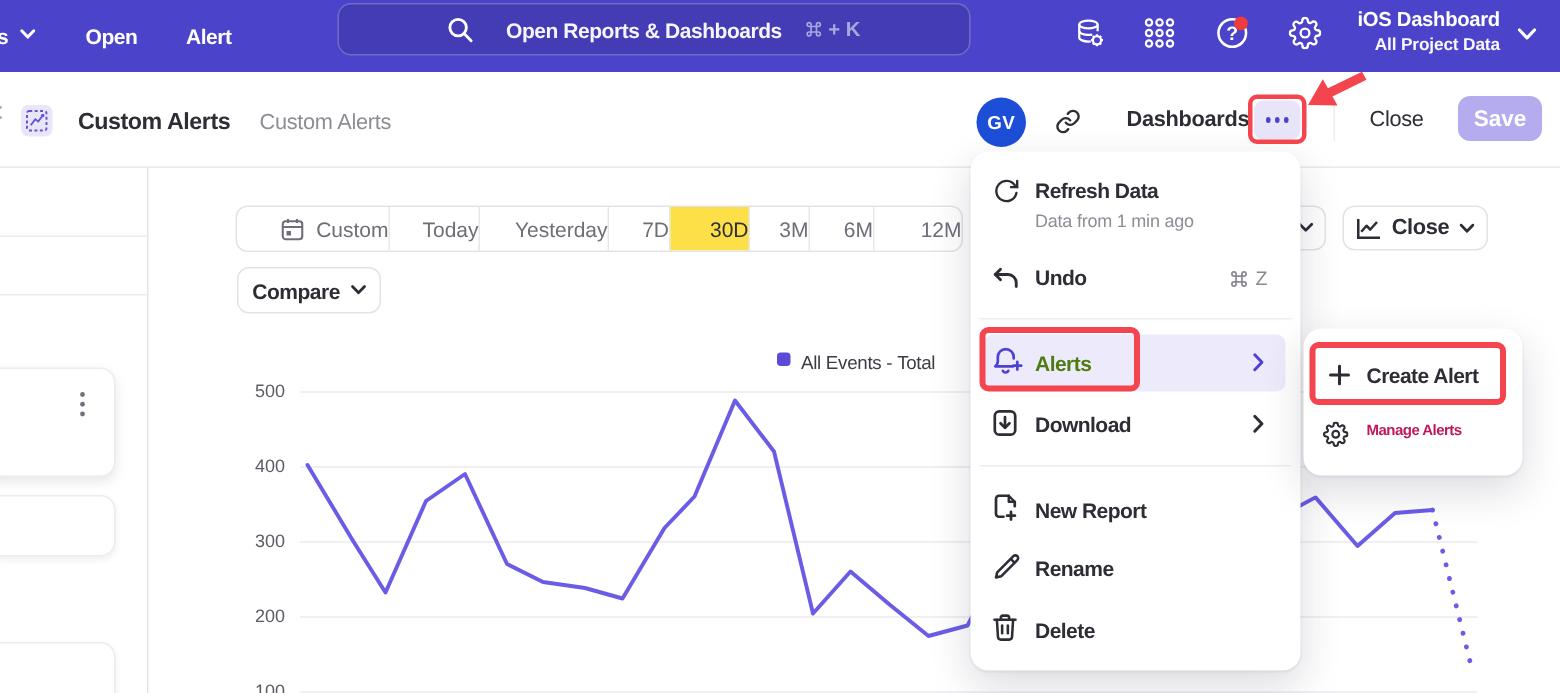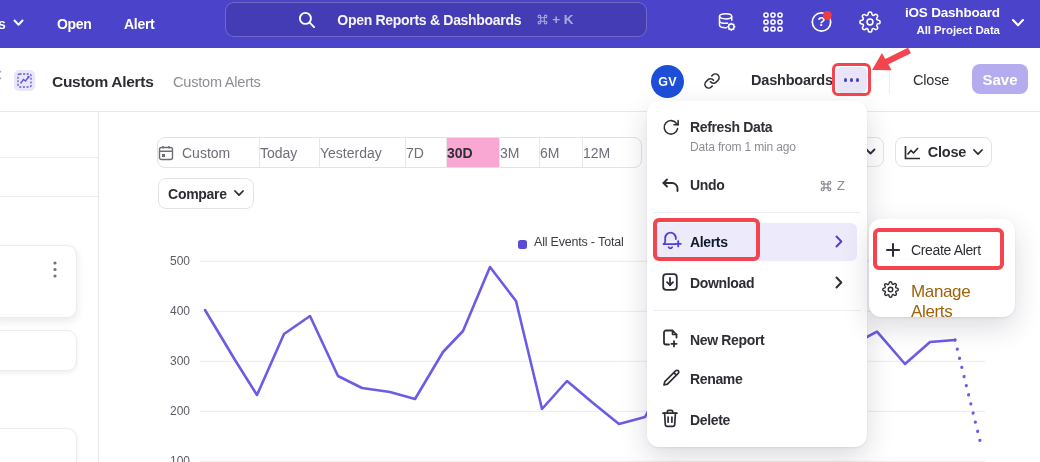--- a/index.html
+++ b/index.html
@@ -32,31 +32,31 @@
 #save{position:absolute;left:972px;top:64px;width:56px;height:30px;border-radius:8px;background:#b5acef;
  color:#fff;font-size:15px;font-weight:700;display:flex;align-items:center;justify-content:center}
 
 #side{position:absolute;left:0;top:112px;width:99px;height:350px;background:#fff;border-right:1px solid #e6e6e9}
 #side .row{position:absolute;left:0;width:98px;border-bottom:1px solid #ececef}
 .card{position:absolute;left:-12px;background:#fff;border:1px solid #ececf0;border-radius:10px;
  box-shadow:0 2px 5px rgba(30,30,50,.07)}
 
 #seg{position:absolute;left:157px;top:137px;height:31px;display:flex;border:1px solid #e3e3e6;border-radius:8px;
  background:#fff;overflow:hidden}
-#seg .s{height:100%;display:flex;align-items:center;justify-content:flex-start;font-size:14px;color:#6e6e78;
+#seg .s{height:100%;display:flex;align-items:center;justify-content:flex-end;font-size:14px;color:#6e6e78;
  border-right:1px solid #e7e7ea}
 #seg .s:last-child{border-right:none}
-#seg .on{background:#f9a8d4;color:#2f2f37;font-weight:700}
+#seg .on{background:#fde047;color:#2f2f37;font-weight:400}
 #compare{position:absolute;left:158px;top:178px;width:96px;height:31px;border:1px solid #e3e3e6;border-radius:8px;
  background:#fff;display:flex;align-items:center;justify-content:center;font-size:14px;font-weight:700;letter-spacing:-.3px;color:#2d2d35}
 #hidbtn{position:absolute;left:846px;top:137px;width:38px;height:30px;border:1px solid #e3e3e6;border-radius:8px;background:#fff}
 #linebtn{position:absolute;left:895px;top:137px;width:97px;height:30px;border:1px solid #e3e3e6;border-radius:8px;
  background:#fff;display:flex;align-items:center;justify-content:center;gap:7px;font-size:14.5px;font-weight:700;letter-spacing:-.2px;color:#2d2d35}
 
-#legend{position:absolute;left:518px;top:235px;display:flex;align-items:flex-end;gap:7px;font-size:12.5px;letter-spacing:-.2px;color:#3c3c44}
+#legend{position:absolute;left:518px;top:235px;display:flex;align-items:flex-start;gap:7px;font-size:12.5px;letter-spacing:-.2px;color:#3c3c44}
 #legend i{width:9px;height:9px;border-radius:2.5px;background:#5b4bd6;display:block}
 
 .menucard{position:absolute;background:#fff;border-radius:12px;box-shadow:0 1px 2px rgba(30,30,60,.08),0 10px 28px rgba(30,30,60,.16)}
 #menu{left:647px;top:101px;width:220px;height:346px}
 #menu .it{position:absolute;left:43px;font-size:14px;font-weight:700;letter-spacing:-.35px;color:#2d2d35;white-space:nowrap}
 #menu .icon{position:absolute;left:15px}
 #menu .divid{position:absolute;left:6px;width:208px;height:1px;background:#ededf0}
 #alert-hl{position:absolute;left:9px;top:122px;width:201px;height:38px;border-radius:6px;background:#edebfb}
 #submenu{left:869px;top:219px;width:146px;height:98px}
 .redbox{position:absolute;border:4px solid #f4454f;border-radius:6px}
@@ -269,21 +269,21 @@
   <svg class="icon" style="top:130px" width="20" height="19" viewBox="0 0 20 19">
     <g fill="none" stroke="#4d42d4" stroke-width="1.8" stroke-linecap="round" stroke-linejoin="round">
       <path d="M13.8 8V7A5.3 5.3 0 0 0 3.2 7v3.2c0 1.8-1.7 3-1.7 3h12"></path>
       <path d="M6.6 16.2a2 2 0 0 0 3.6 0"></path>
     </g>
     <g stroke="#4d42d4" stroke-width="1.8" stroke-linecap="round">
       <line x1="16.2" y1="10.2" x2="16.2" y2="15.4"></line>
       <line x1="13.6" y1="12.8" x2="18.8" y2="12.8"></line>
     </g>
   </svg>
-  <div class="it" style="top:133px;color:#0f172a">Alerts</div>
+  <div class="it" style="top:133px;color:#4d7c0f">Alerts</div>
   <svg class="chev" style="left:188px;top:134px" width="8" height="13" viewBox="0 0 8 13">
     <polyline points="1.5,1.5 6.3,6.5 1.5,11.5" fill="none" stroke="#4d42d4" stroke-width="2" stroke-linecap="round" stroke-linejoin="round"></polyline>
   </svg>
   <svg class="icon" style="top:172px" width="17" height="18" viewBox="0 0 17 18">
     <rect x="1.2" y="1.2" width="13.6" height="15.6" rx="3" fill="none" stroke="#2d2d35" stroke-width="1.8"></rect>
     <g stroke="#2d2d35" stroke-width="1.8" stroke-linecap="round" stroke-linejoin="round" fill="none">
       <line x1="8" y1="5" x2="8" y2="12"></line>
       <polyline points="5,9.2 8,12.2 11,9.2"></polyline>
     </g>
   </svg>
@@ -319,28 +319,28 @@
   <div class="it" style="top:311px">Delete</div>
 </div>
 
 <div class="menucard" id="submenu">
   <svg class="abs" style="left:17px;top:24px" width="14" height="14" viewBox="0 0 14 14">
     <g stroke="#2d2d35" stroke-width="2" stroke-linecap="round">
       <line x1="7" y1="1" x2="7" y2="13"></line>
           <line x1="1" y1="7" x2="13" y2="7"></line>
     </g>
   </svg>
-  <div style="position:absolute;left:42px;top:23px;font-size:14px;font-weight:400;letter-spacing:-.35px;color:#2d2d35">Create Alert</div>
+  <div style="position:absolute;left:42px;top:23px;font-size:14px;font-weight:700;letter-spacing:-.35px;color:#2d2d35">Create Alert</div>
   <svg class="abs" style="left:13px;top:62px" width="17" height="17" viewBox="0 0 24 24">
     <g fill="none" stroke="#2d2d35" stroke-width="2">
       <circle cx="12" cy="12" r="3.2"></circle>
       <path d="M19.4 15a1.65 1.65 0 0 0 .33 1.82l.06.06a2 2 0 1 1-2.83 2.83l-.06-.06a1.65 1.65 0 0 0-1.82-.33 1.65 1.65 0 0 0-1 1.51V21a2 2 0 1 1-4 0v-.09a1.65 1.65 0 0 0-1-1.51 1.65 1.65 0 0 0-1.82.33l-.06.06a2 2 0 1 1-2.83-2.83l.06-.06a1.65 1.65 0 0 0 .33-1.82 1.65 1.65 0 0 0-1.51-1H3a2 2 0 1 1 0-4h.09a1.65 1.65 0 0 0 1.51-1 1.65 1.65 0 0 0-.33-1.82l-.06-.06a2 2 0 1 1 2.83-2.83l.06.06a1.65 1.65 0 0 0 1.82.33h.09a1.65 1.65 0 0 0 1-1.51V3a2 2 0 1 1 4 0v.09a1.65 1.65 0 0 0 1 1.51 1.65 1.65 0 0 0 1.82-.33l.06-.06a2 2 0 1 1 2.83 2.83l-.06.06a1.65 1.65 0 0 0-.33 1.82v.09a1.65 1.65 0 0 0 1.51 1H21a2 2 0 1 1 0 4h-.09a1.65 1.65 0 0 0-1.51 1z"></path>
     </g>
   </svg>
-  <div style="position:absolute;left:42px;top:63px;font-size:17px;font-weight:400;letter-spacing:-.35px;color:#a16207">Manage Alerts</div>
+  <div style="position:absolute;left:42px;top:63px;font-size:10px;font-weight:700;letter-spacing:-.35px;color:#be185d">Manage Alerts</div>
 </div>
 
 <div class="redbox" style="left:832px;top:63px;width:39px;height:33px;border-width:3.5px"></div>
 <div class="redbox" style="left:652.5px;top:217.5px;width:107px;height:43px"></div>
 <div class="redbox" style="left:872.5px;top:227.5px;width:131px;height:42.5px"></div>
 <svg class="abs" style="left:865px;top:40px" width="55" height="36" viewBox="0 0 55 36">
   <polygon fill="#f4454f" points="43.0,7.8 20.3,18.9 16.9,12.9 7,30 26.7,30.3 23.3,24.3 46.0,13.2"></polygon>
 </svg>
 
 </div>

